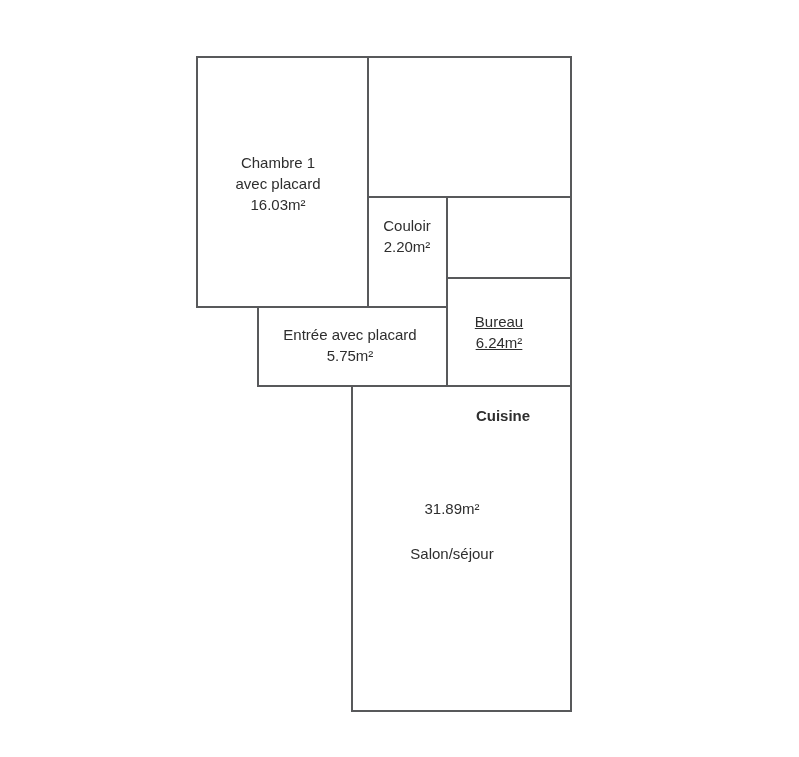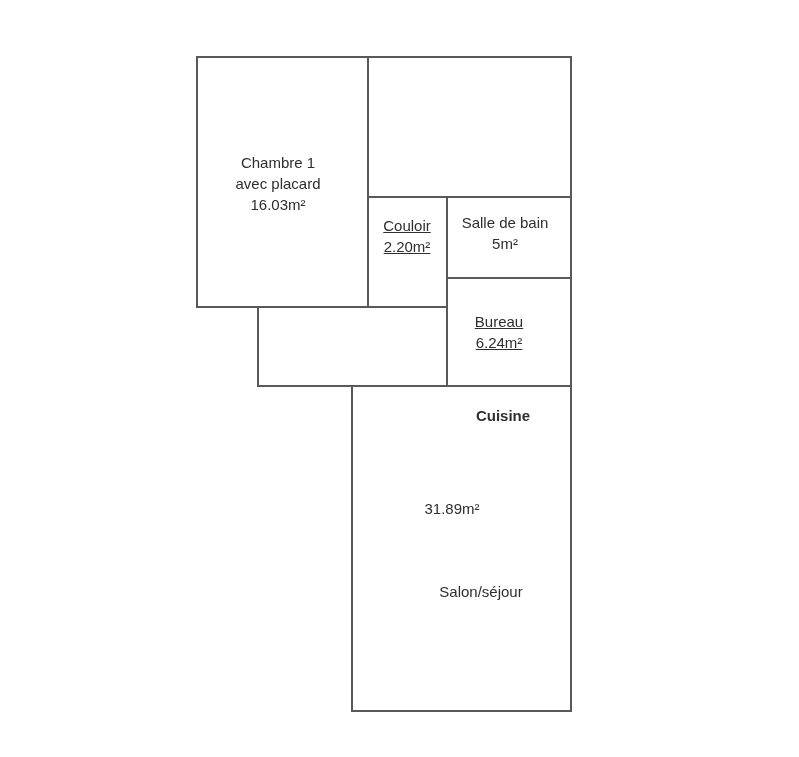--- a/index.html
+++ b/index.html
@@ -49,41 +49,41 @@
   <div class="wall" style="left:257px; top:306px; width:2px; height:81px;"></div>
   <div class="wall" style="left:351px; top:385px; width:2px; height:327px;"></div>
 
   <div class="room-label" style="left:278px; top:183px;">
     <span>Chambre 1</span>
     <span>avec placard</span>
     <span>16.03m²</span>
   </div>
 
 
-  <div class="room-label" style="left:407px; top:236px;text-decoration:underline;">
+  <div class="room-label" style="left:407px; top:236px;">
     <span>Couloir</span>
     <span>2.20m²</span>
   </div>
 
-  <div class="room-label" style="left:505px; top:233px;">
-    <span>Salle de bain</span>
-    <span>5m²</span>
-  </div>
 
   <div class="room-label" style="left:499px; top:332px;text-decoration:underline;">
     <span>Bureau</span>
     <span>6.24m²</span>
   </div>
 
+  <div class="room-label" style="left:350px; top:345px;">
+    <span>Entrée avec placard</span>
+    <span>5.75m²</span>
+  </div>
 
   <div class="room-label" style="left:503px; top:415px;font-weight:bold;">
     <span>Cuisine</span>
   </div>
 
   <div class="room-label" style="left:452px; top:508px;">
     <span>31.89m²</span>
   </div>
 
-  <div class="room-label" style="left:452px; top:591px;margin-left:29px;">
+  <div class="room-label" style="left:452px; top:553px;">
     <span>Salon/séjour</span>
   </div>
 
 </div>
 
 </body></html>

